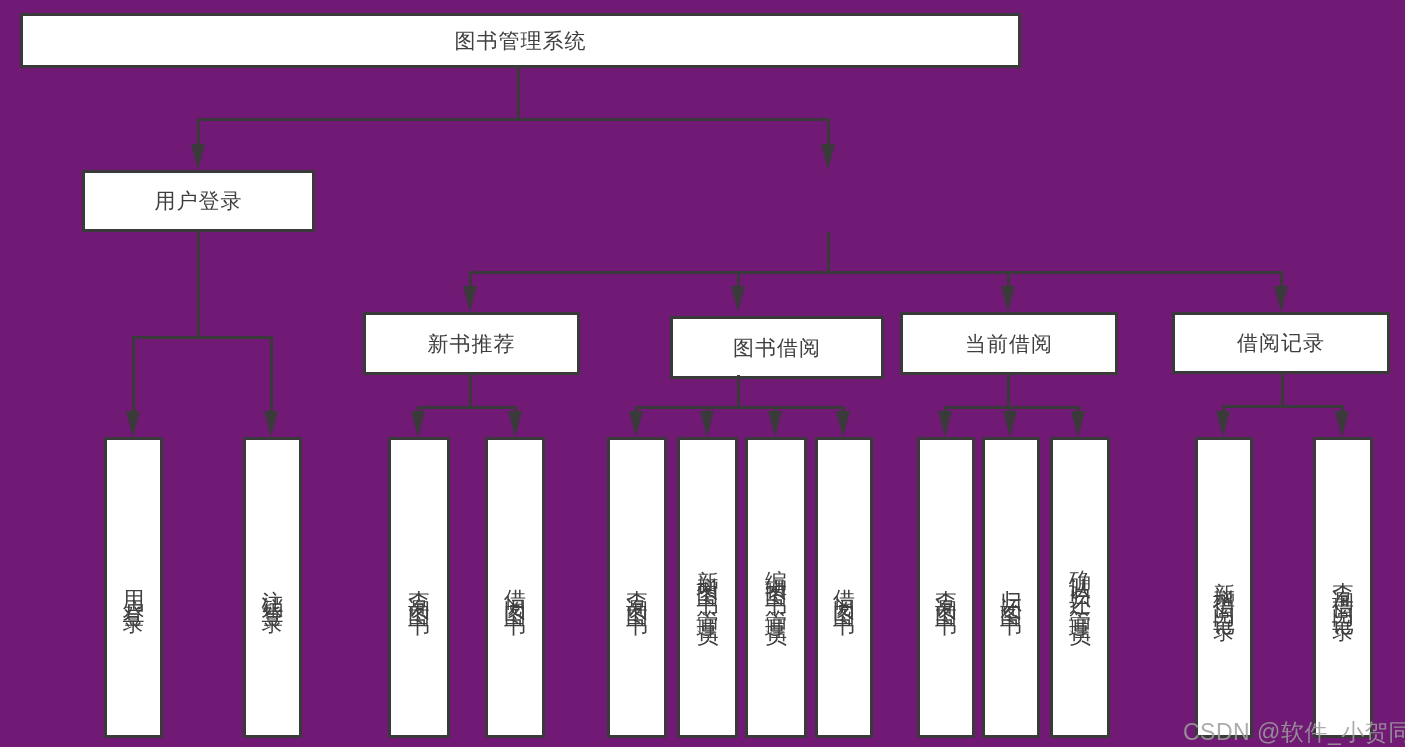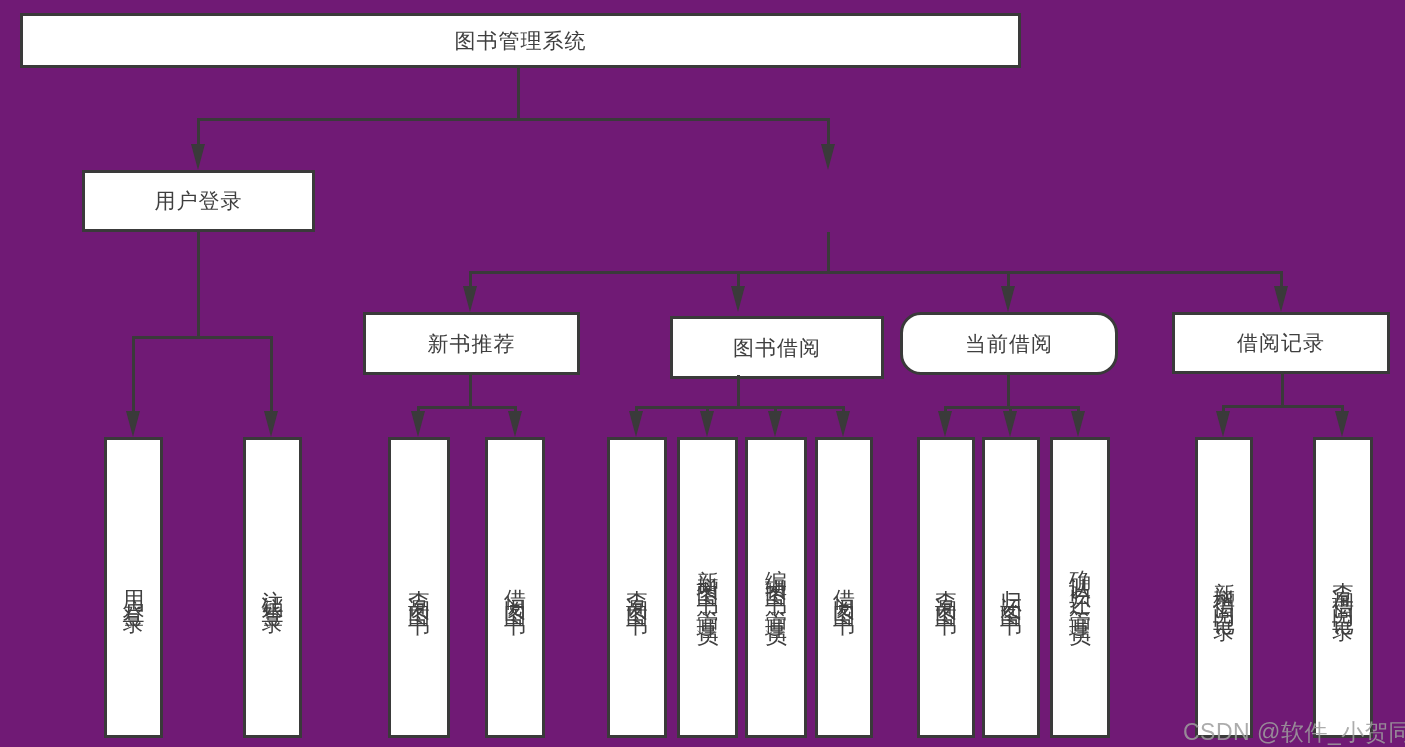--- a/index.html
+++ b/index.html
@@ -34,21 +34,21 @@
   <div class="hbox" style="left:82px;top:170px;width:233px;height:62px;">
     <span>用户登录</span>
   </div>
 
   <div class="hbox" style="left:363px;top:312px;width:217px;height:63px;">
     <span>新书推荐</span>
   </div>
   <div class="hbox" style="left:632px;top:316px;width:214px;height:63px;margin-left:38px;">
     <span>图书借阅</span>
   </div>
-  <div class="hbox" style="left:900px;top:312px;width:218px;height:63px;border-radius:21px;">
+  <div class="hbox" style="left:900px;top:312px;width:218px;height:63px;">
     <span>当前借阅</span>
   </div>
   <div class="hbox" style="left:1172px;top:312px;width:218px;height:62px;">
     <span>借阅记录</span>
   </div>
 
   <div class="vbox" style="left:104px;top:437px;width:59px;">
     <span>用户登录</span>
   </div>
   <div class="vbox" style="left:243px;top:437px;width:59px;">

